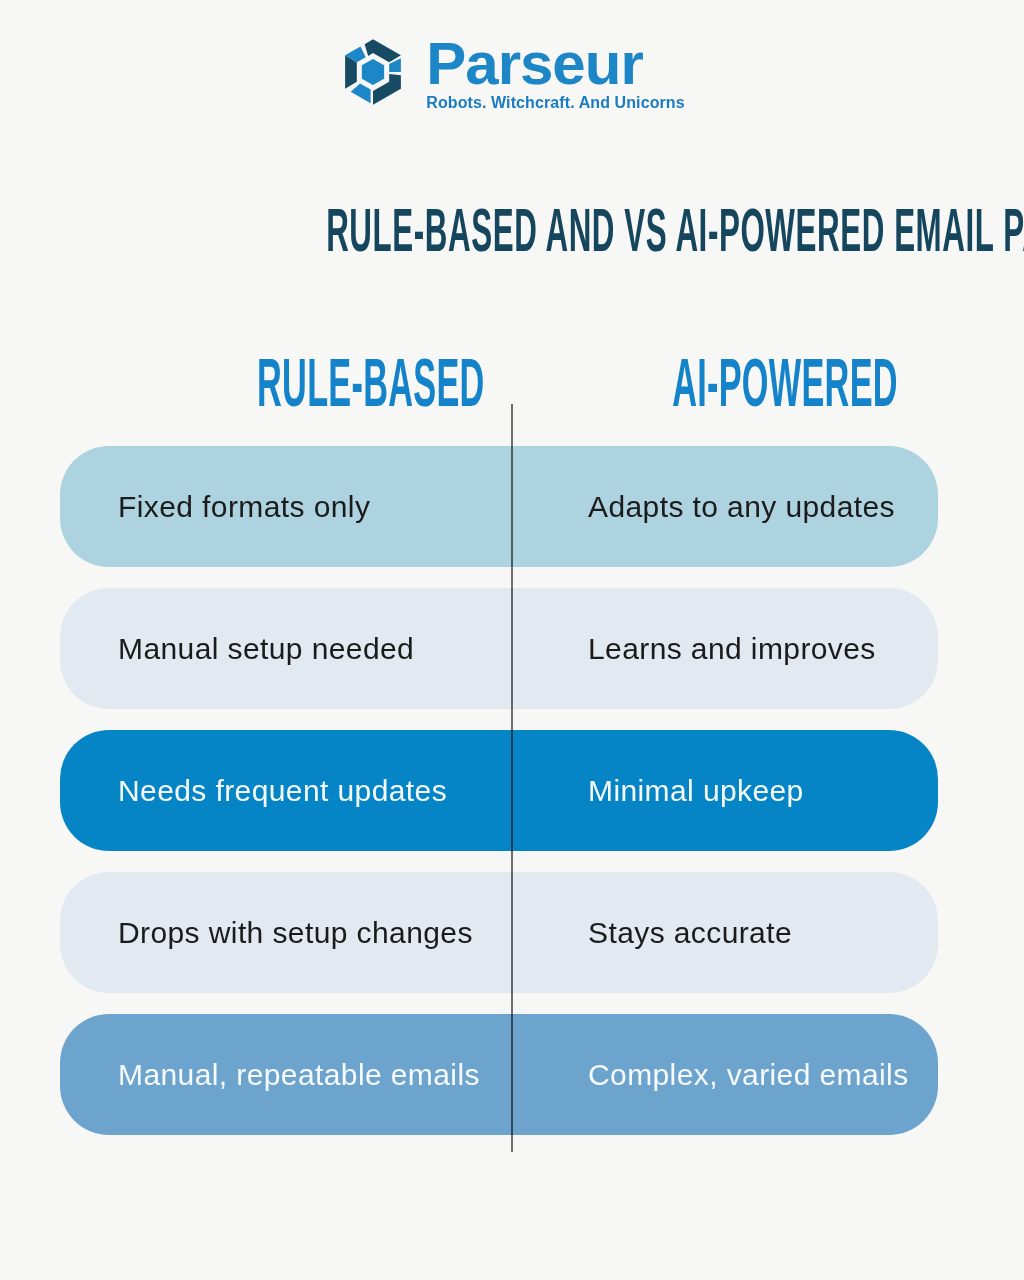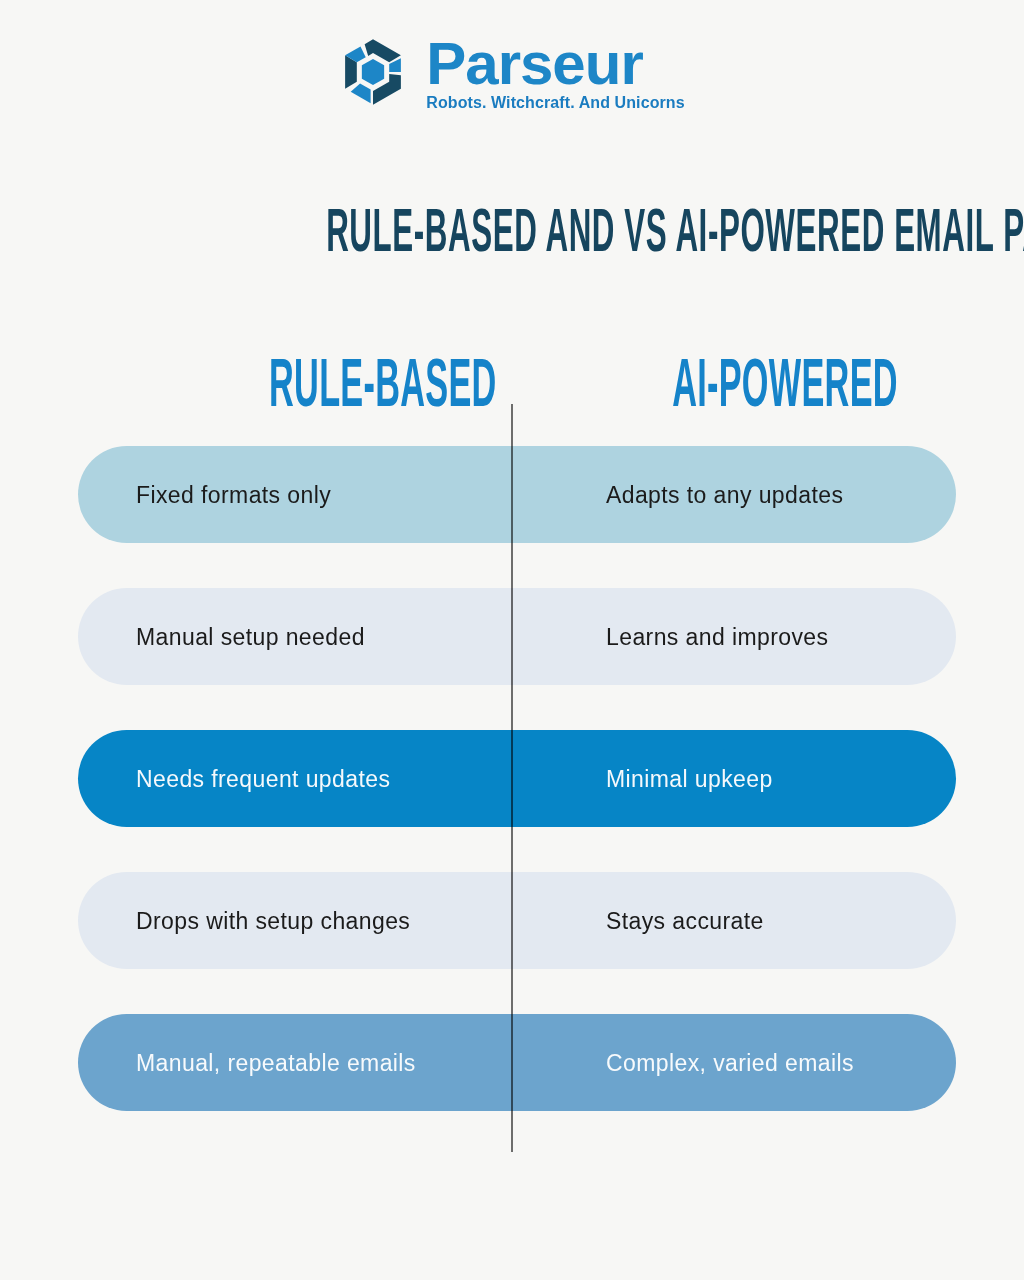--- a/index.html
+++ b/index.html
@@ -52,21 +52,21 @@
     font-size: 56px;
     font-weight: 800;
     letter-spacing: 1px;
     color: #16455e;
     transform: scale(0.56, 1.10);
     transform-origin: center center;
   }
 
   
   .col-header { position: absolute; top: 344px; text-align: center; white-space: nowrap; }
-  .col-header.left  { left: 164px; width: 320px; }
+  .col-header.left  { left: 152px; width: 320px; }
   .col-header.right { left: 568px; width: 320px; }
   .col-header .condense {
     display: inline-block;
     font-size: 66px;
     font-weight: 800;
     letter-spacing: 0.5px;
     color: #1583c9;
     transform: scale(0.52, 1.05);
     transform-origin: center center;
   }
@@ -76,25 +76,25 @@
     position: absolute;
     left: 511px; top: 404px;
     width: 2px; height: 748px;
     background: rgba(0, 0, 0, 0.56);
     z-index: 5;
   }
 
   
   .row {
     position: absolute;
-    left: 78px;
+    left: 60px;
     width: 878px;
-    height: 97px;
+    height: 121px;
     border-radius: 49px;
-    font-size: 23px;
+    font-size: 30px;
     letter-spacing: 0.4px;
   }
   .row-0 { top: 446px; }
   .row-1 { top: 588px; }
   .row-2 { top: 730px; }
   .row-3 { top: 872px; }
   .row-4 { top: 1014px; }
   .cell {
     position: absolute;
     top: 50%;

